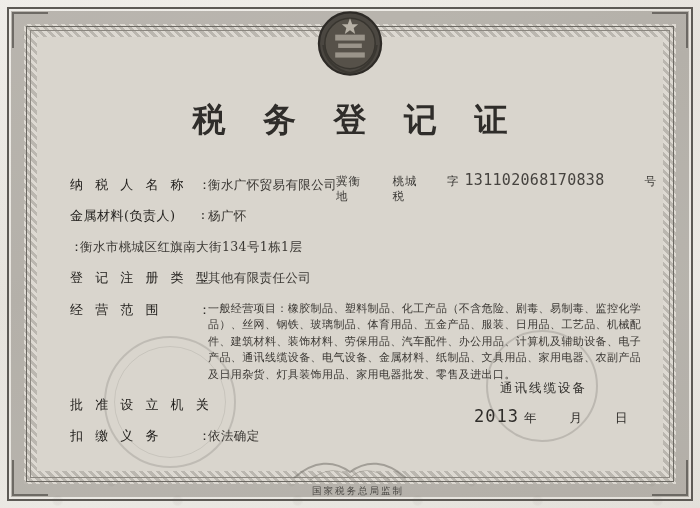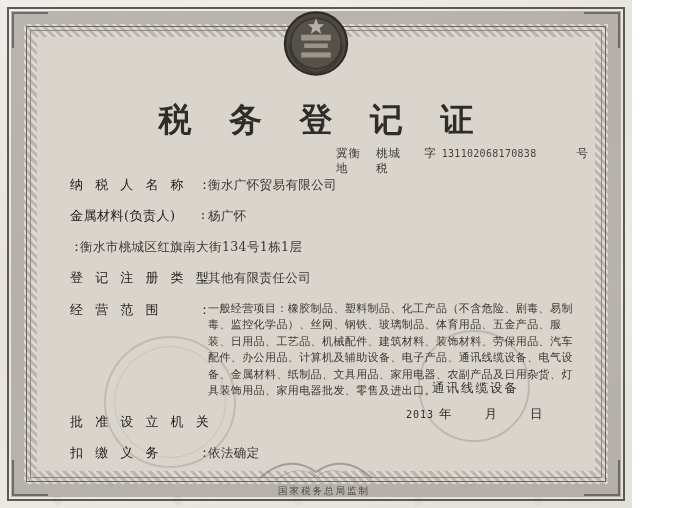--- a/index.html
+++ b/index.html
@@ -9,21 +9,21 @@
   body {
     width: 700px;
     height: 508px;
     overflow: hidden;
     font-family: "DejaVu Sans", "Liberation Sans", sans-serif;
     background: #ffffff;
   }
 
   .certificate {
     position: relative;
-    width: 632px;
+    width: 700px;
     height: 508px;
     background: #f2f0ec;
     background-image:
       radial-gradient(ellipse at 50% 42%, rgba(255,255,255,0.55) 0%, rgba(235,232,226,0.15) 45%, rgba(200,196,188,0.10) 75%),
       linear-gradient(160deg, #f4f2ee 0%, #e9e6e0 40%, #efedE8 70%, #e6e3dd 100%);
     overflow: hidden;
   }
 
   
   .paper-noise {
@@ -138,26 +138,26 @@
     top: 110px;
     left: 300px;
     right: 8px;
     font-size: 11.5px;
     color: #3a3835;
     display: flex;
     align-items: baseline;
     gap: 6px;
     font-family: "DejaVu Serif", "Liberation Serif", serif;
   }
-  .serial-line .sl-region { letter-spacing: 1px; }
-  .serial-line .sl-city { letter-spacing: 1px; margin-left: 8px;}
+  .serial-line .sl-region { letter-spacing: 1px; margin-top: 28px; }
+  .serial-line .sl-city { letter-spacing: 1px; margin-left: 18px;}
   .serial-line .sl-zi { margin-left: 16px; }
   .serial-line .sl-num {
     font-family: "DejaVu Sans Mono", "Liberation Mono", monospace;
-    font-size: 10px;
+    font-size: 15px;
     letter-spacing: 0.3px;
     color: #46433f;
   }
   .serial-line .sl-hao { margin-left: 34px; }
 
   .fields {
     position: absolute;
     top: 140px;
     left: 34px;
     right: 16px;
@@ -249,21 +249,21 @@
     left: 10px;
     top: 62px;
     font-size: 12.5px;
     color: #2f2d2a;
     font-family: "DejaVu Serif", "Liberation Serif", serif;
     white-space: nowrap;
     letter-spacing: 1px;
   }
   .issuer-date .dnum {
     font-family: "DejaVu Sans Mono", "Liberation Mono", monospace;
-    font-size: 10px;
+    font-size: 17px;
     margin-top: 20px;
   }
   .issuer-date .gap { display: inline-block; width: 22px; }
 
   .footer-note {
     position: absolute;
     left: 16px;
     right: 0;
     bottom: -26px;
     text-align: center;

